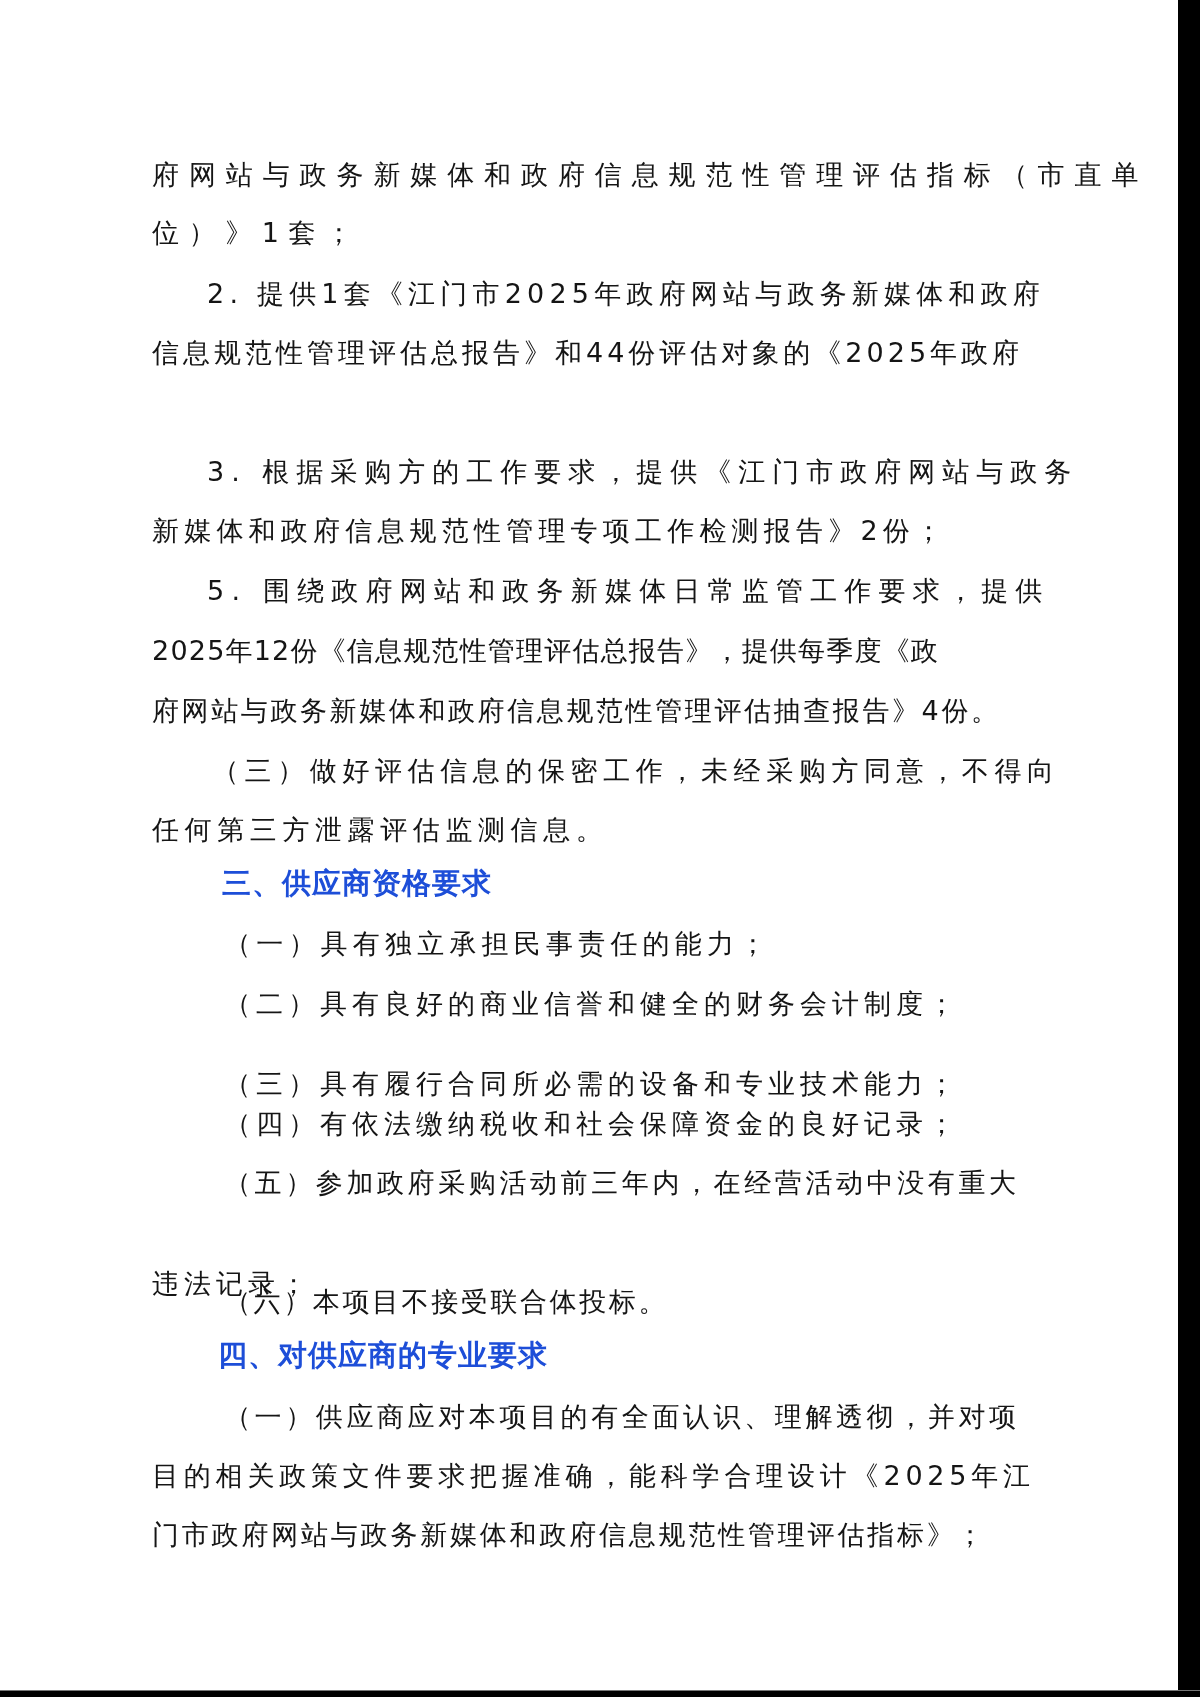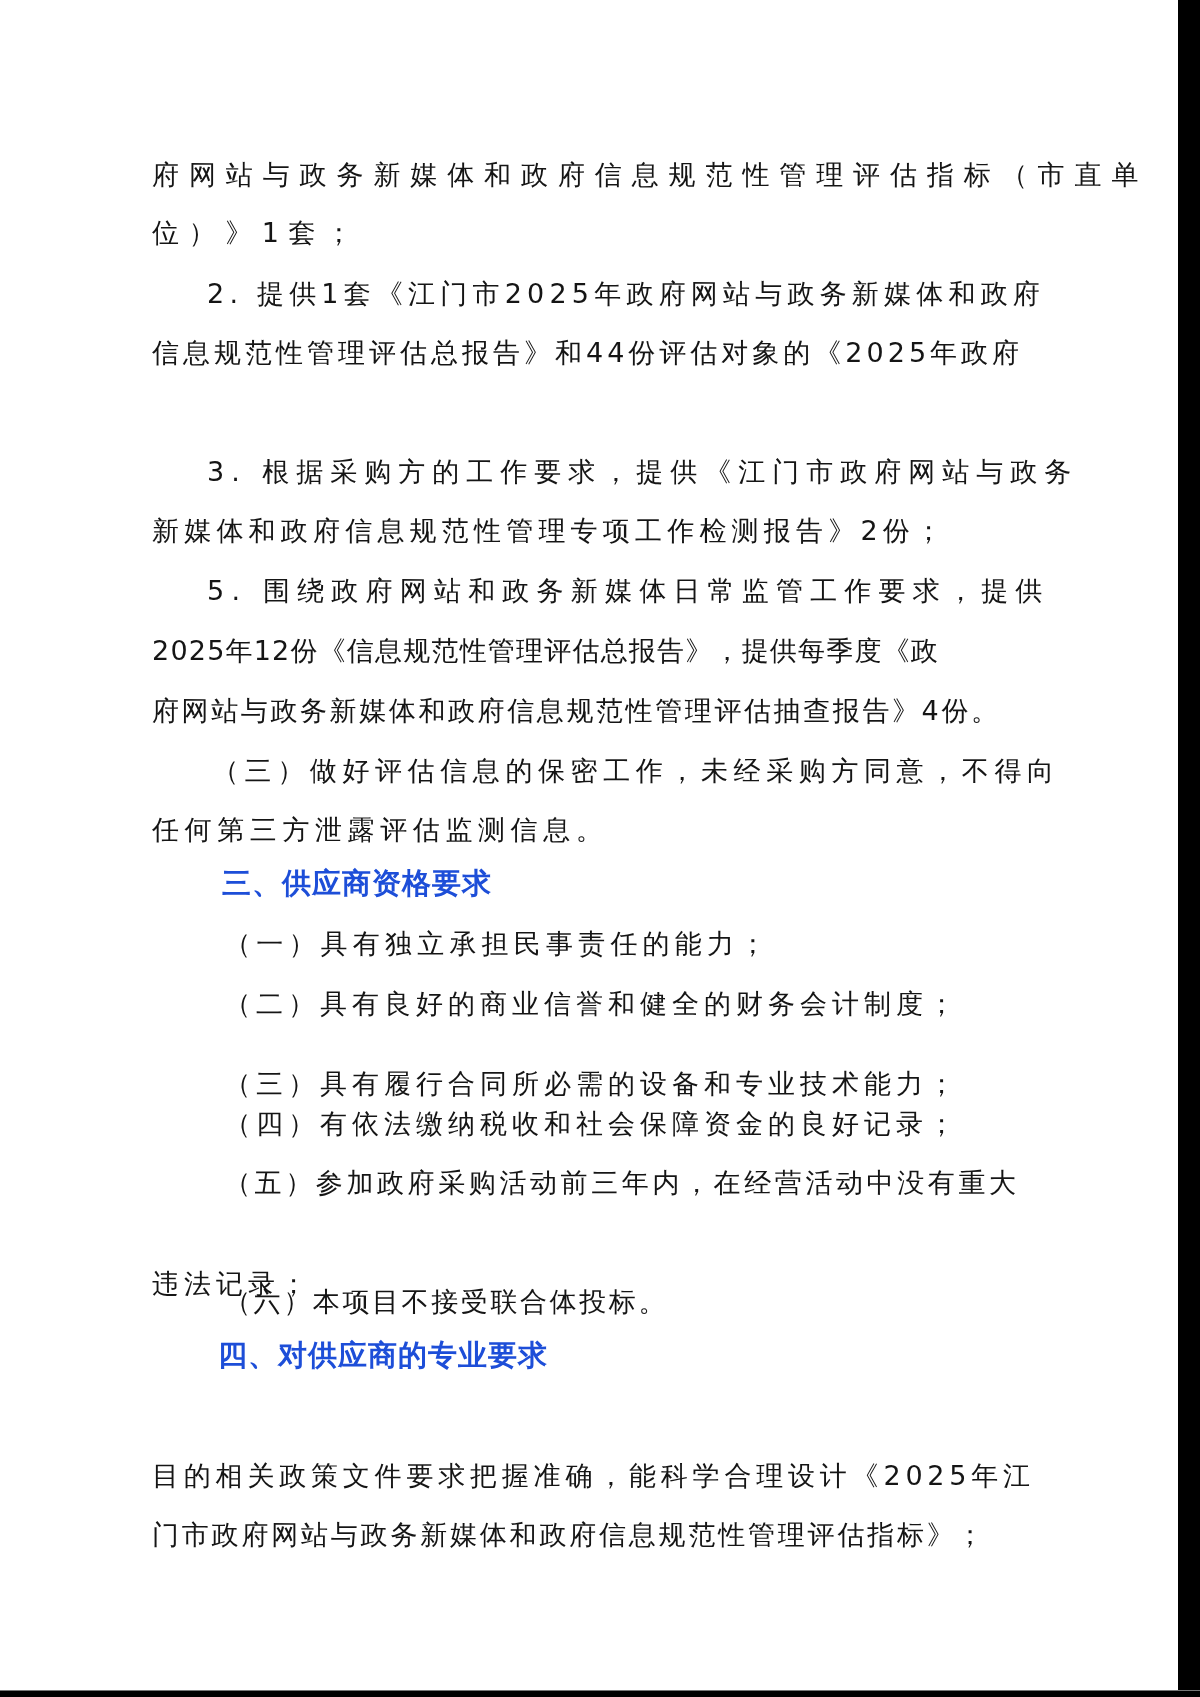--- a/index.html
+++ b/index.html
@@ -81,19 +81,20 @@
   <div class="line" style="left:224px; top:927px; letter-spacing:5.2px;">（一）具有独立承担民事责任的能力；</div>
   <div class="line" style="left:224px; top:987px; letter-spacing:5.0px;">（二）具有良好的商业信誉和健全的财务会计制度；</div>
   <div class="line" style="left:224px; top:1047px; letter-spacing:5.0px;margin-top:20px;">（三）具有履行合同所必需的设备和专业技术能力；</div>
   <div class="line" style="left:224px; top:1107px; letter-spacing:5.0px;">（四）有依法缴纳税收和社会保障资金的良好记录；</div>
   <div class="line" style="left:224px; top:1166px; letter-spacing:3.6px;">（五）参加政府采购活动前三年内，在经营活动中没有重大</div>
   <div class="line" style="left:152px; top:1225px; letter-spacing:5.0px;margin-top:42px;">违法记录；</div>
   <div class="line" style="left:224px; top:1285px; letter-spacing:2.6px;">（六）本项目不接受联合体投标。</div>
 
   <div class="line heading" style="left:218px; top:1338px;">四、对供应商的专业要求</div>
 
+  <div class="line" style="left:224px; top:1400px; letter-spacing:3.6px;">（一）供应商应对本项目的有全面认识、理解透彻，并对项</div>
   <div class="line" style="left:152px; top:1459px; letter-spacing:4.8px;">目的相关政策文件要求把握准确，能科学合理设计《2025年江</div>
   <div class="line" style="left:152px; top:1518px; letter-spacing:2.8px;">门市政府网站与政务新媒体和政府信息规范性管理评估指标》；</div>
 
 </div>
 
 <div class="edge-right"></div>
 <div class="edge-bottom"></div>
 
 </body></html>

